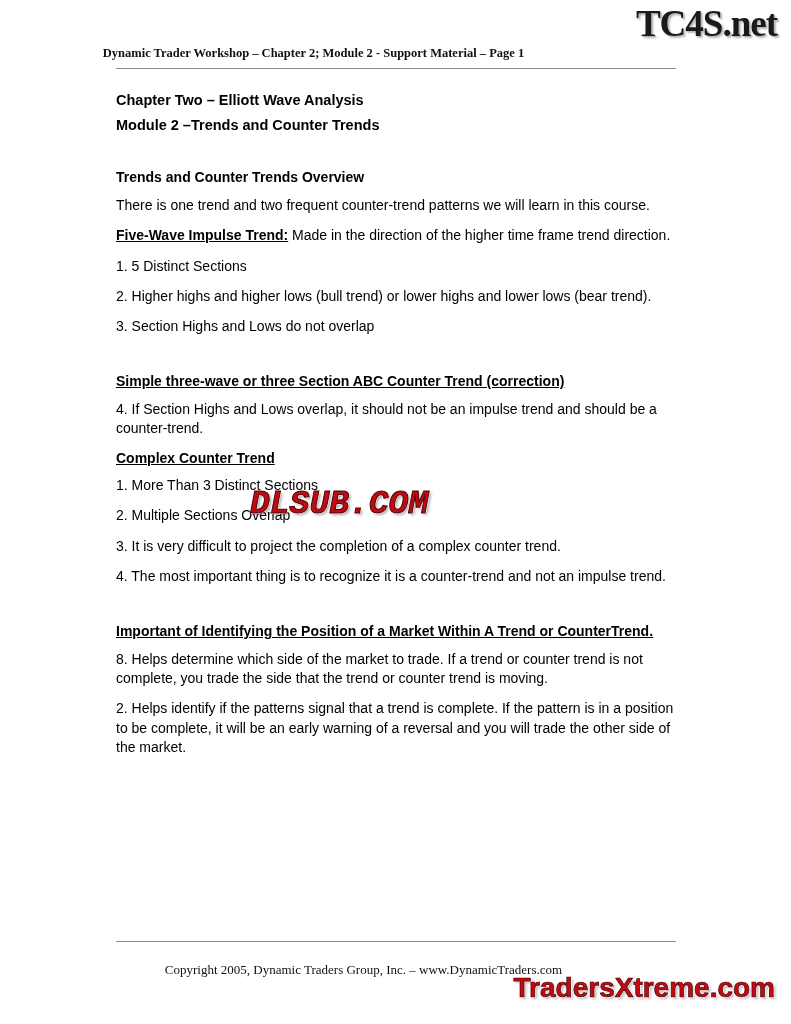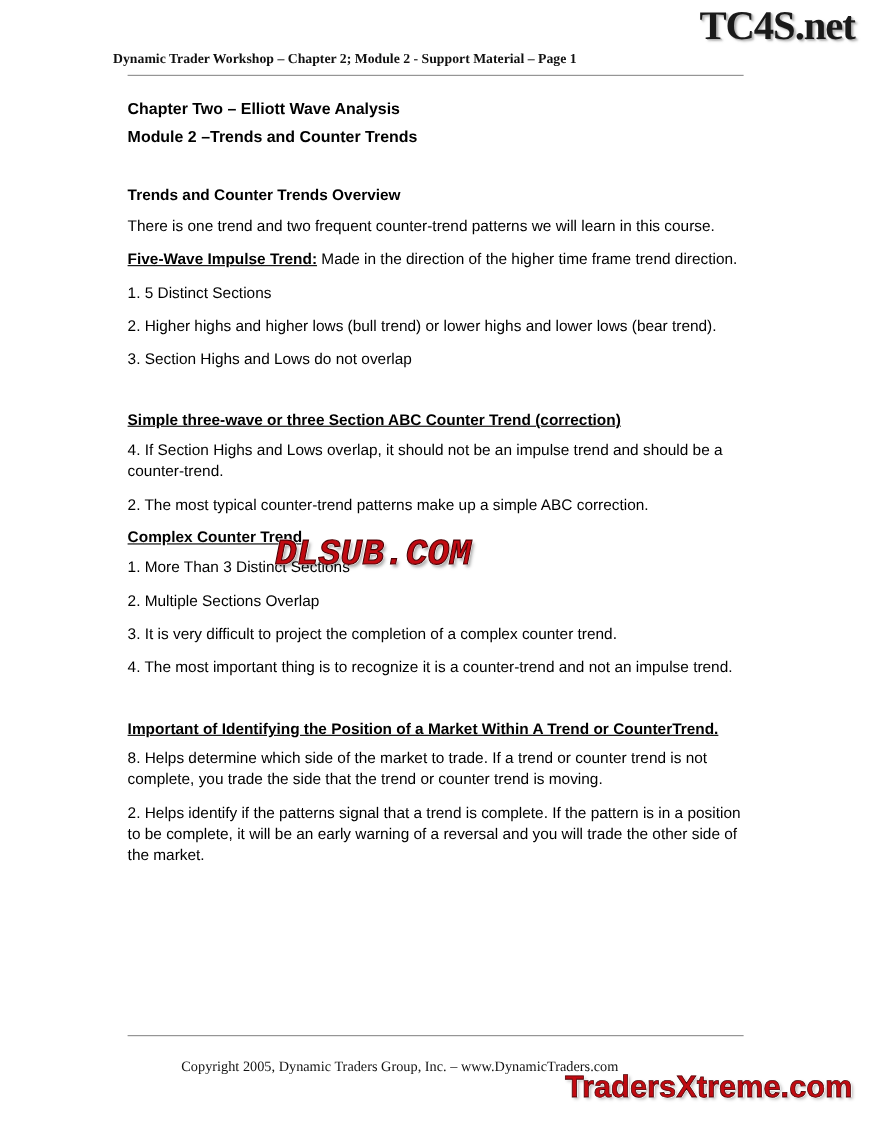--- a/index.html
+++ b/index.html
@@ -171,21 +171,20 @@
     </div>
 
     <div class="para">1. 5 Distinct Sections</div>
     <div class="para">2. Higher highs and higher lows (bull trend) or lower highs and lower lows (bear trend).</div>
     <div class="para">3. Section Highs and Lows do not overlap</div>
 
     <div class="sp-26"></div>
 
     <div class="sec-head u">Simple three-wave or three Section ABC Counter Trend (correction)</div>
     <div class="para">4. If Section Highs and Lows overlap, it should not be an impulse trend and should be a counter-trend.</div>
-    <div class="para">2. The most typical counter-trend patterns make up a simple ABC correction.</div>
 
     <div class="sec-head u">Complex Counter Trend</div>
     <div class="para">1. More Than 3 Distinct Sections</div>
     <div class="para">2. Multiple Sections Overlap</div>
     <div class="para">3. It is very difficult to project the completion of a complex counter trend.</div>
     <div class="para">4. The most important thing is to recognize it is a counter-trend and not an impulse trend.</div>
 
     <div class="sp-26"></div>
 
     <div class="sec-head u">Important of Identifying the Position of a Market Within A Trend or CounterTrend.</div>

